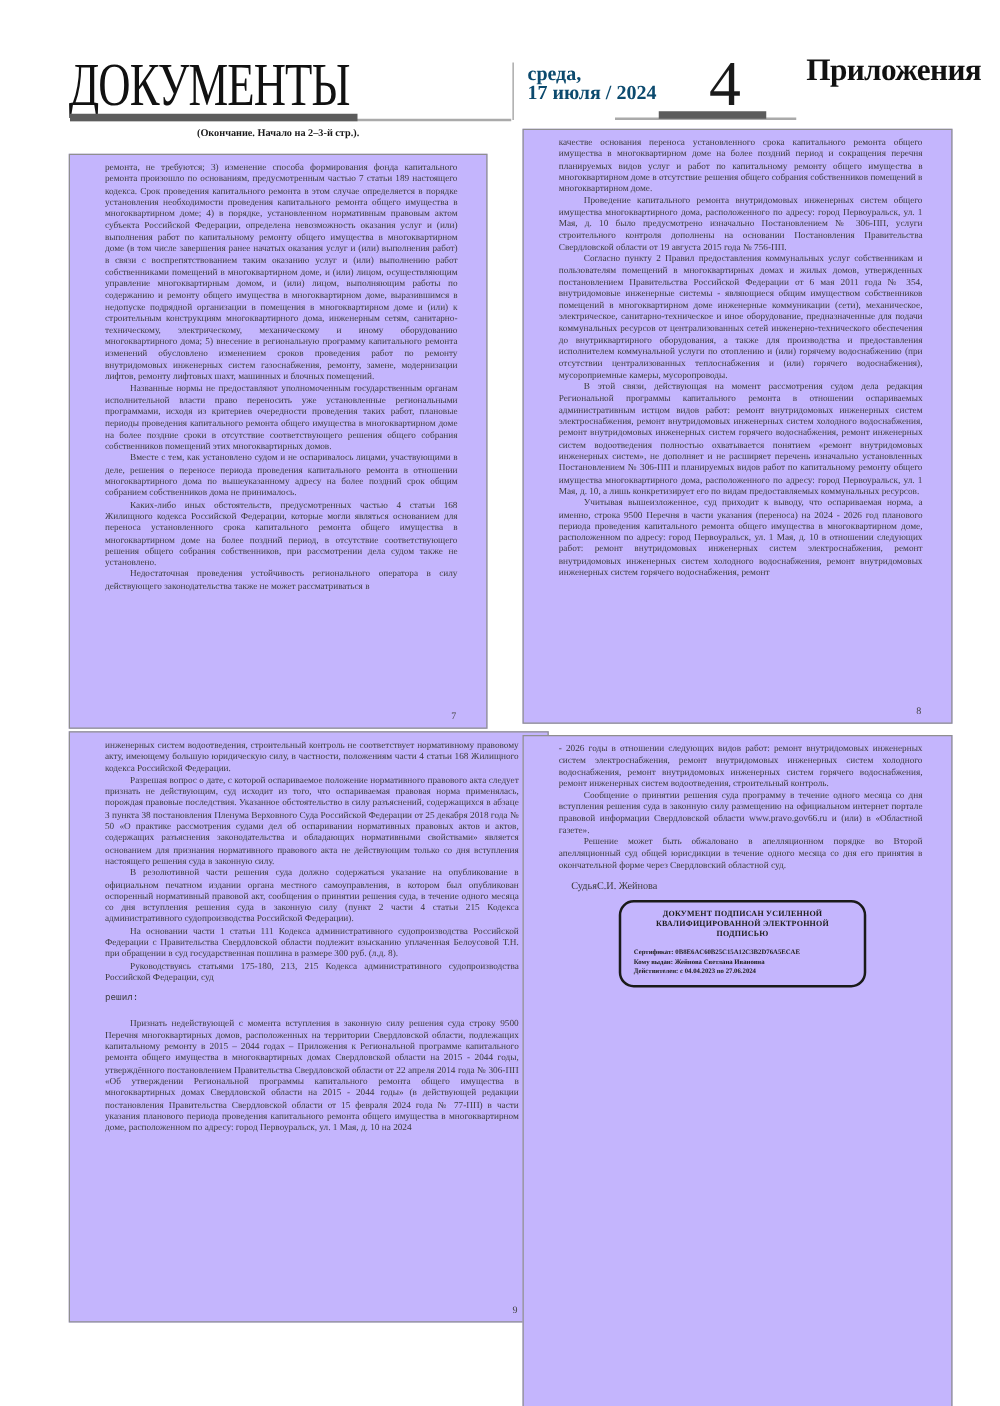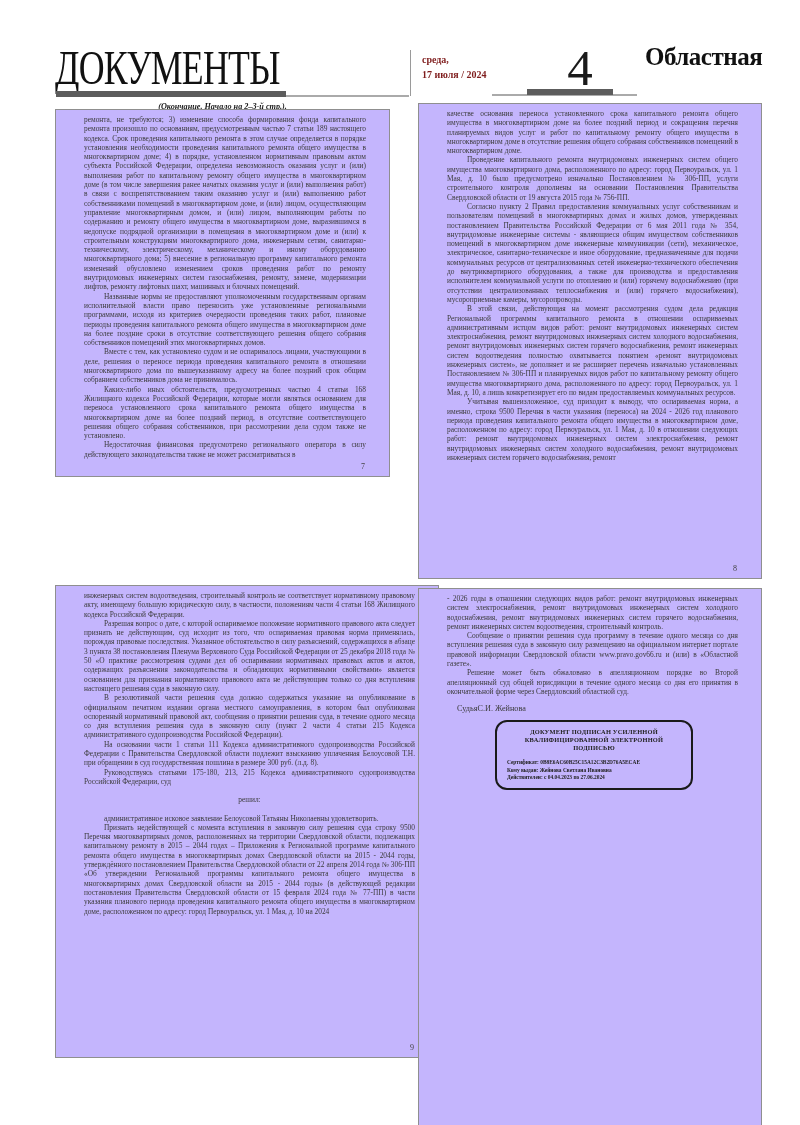--- a/index.html
+++ b/index.html
@@ -11,54 +11,54 @@
     position:absolute;left:55px;top:46px;
     font-family:"Liberation Serif",serif;font-size:49px;font-weight:500;
     color:#111;letter-spacing:-1px;white-space:nowrap;
     transform:scaleX(.73);transform-origin:left top;line-height:44px;
   }
   .rule-thin{position:absolute;height:2px;background:#aaa;}
   .rule-thick{position:absolute;height:6px;background:#5c5c5c;}
   .v-divider{position:absolute;width:1px;background:#9a9a9a;}
   .date-block{
     position:absolute;left:422px;top:52px;width:130px;
-    font-size:10px;font-weight:700;color:#7f1d1d;line-height:15px;
+    font-size:16px;font-weight:700;color:#0c4a6e;line-height:15px;
   }
   .page-big-number{
     position:absolute;left:540px;top:42px;width:80px;text-align:center;
     font-size:51px;font-weight:400;color:#1a1a1a;line-height:52px;
   }
   .logo-block{
     position:absolute;left:645px;top:46px;width:150px;
     font-size:25px;font-weight:700;color:#111;line-height:22px;letter-spacing:-.5px;
   }
   .logo-site{font-size:7.5px;font-weight:700;font-style:italic;letter-spacing:0;margin-left:4px;color:#222;}
 
   .continuation-note{
     position:absolute;left:55px;top:102px;width:335px;text-align:center;
-    font-size:8.2px;font-weight:700;font-style:italic;color:#1a1a1a;
+    font-size:8.2px;font-weight:700;color:#1a1a1a;
   }
 
   
   .page-box{
     position:absolute;background:#c4b5fd;border:1px solid #8f8f8f;
     box-sizing:border-box;
   }
   .page-box .page-paragraphs{
     padding:5px 23px 0 28px;
     font-size:7.4px;line-height:9.3px;color:#3b3b3b;text-align:justify;
   }
   .page-paragraphs p{margin:0;text-indent:20px;}
   .page-paragraphs p.cont{text-indent:0;}
-  .page-paragraphs p.center{text-align:center;text-indent:0;margin:9px 0;}
+  .page-paragraphs p.center{text-indent:0;margin:9px 0;font-family:Liberation Mono, monospace;}
   .page-num{
     position:absolute;right:24px;bottom:5px;
     font-size:8px;color:#444;
   }
-  #box7{left:55px;top:109px;width:335px;height:368px;}
+  #box7{left:55px;top:123px;width:335px;height:460px;}
   #box8{left:418px;top:103px;width:344px;height:476px;}
   #box9{left:55px;top:585px;width:384px;height:473px;}
   #box10{left:418px;top:588px;width:344px;height:592px;}
 
   
   .signature-row{
     display:flex;justify-content:flex-start;
     padding:8px 23px 0 38px;
     font-size:8.2px;color:#3b3b3b;
   }
@@ -88,32 +88,32 @@
   <div class="date-block">
     <div>среда,</div>
     <div>17 июля / 2024</div>
   </div>
 
   <div class="page-big-number">4</div>
   <div class="rule-thin" style="left:492px;top:94px;width:145px;"></div>
   <div class="rule-thick" style="left:527px;top:89px;width:86px;"></div>
 
   <div class="logo-block">
-    <div>Областная</div>
+    <div>Приложения</div>
   </div>
 
   <div class="continuation-note">(Окончание. Начало на 2–3-й стр.).</div>
 
   <section class="page-box" id="box7">
     <div class="page-paragraphs">
         <p class="cont">ремонта, не требуются; 3) изменение способа формирования фонда капитального ремонта произошло по основаниям, предусмотренным частью 7 статьи 189 настоящего кодекса. Срок проведения капитального ремонта в этом случае определяется в порядке установления необходимости проведения капитального ремонта общего имущества в многоквартирном доме; 4) в порядке, установленном нормативным правовым актом субъекта Российской Федерации, определена невозможность оказания услуг и (или) выполнения работ по капитальному ремонту общего имущества в многоквартирном доме (в том числе завершения ранее начатых оказания услуг и (или) выполнения работ) в связи с воспрепятствованием таким оказанию услуг и (или) выполнению работ собственниками помещений в многоквартирном доме, и (или) лицом, осуществляющим управление многоквартирным домом, и (или) лицом, выполняющим работы по содержанию и ремонту общего имущества в многоквартирном доме, выразившимся в недопуске подрядной организации в помещения в многоквартирном доме и (или) к строительным конструкциям многоквартирного дома, инженерным сетям, санитарно-техническому, электрическому, механическому и иному оборудованию многоквартирного дома; 5) внесение в региональную программу капитального ремонта изменений обусловлено изменением сроков проведения работ по ремонту внутридомовых инженерных систем газоснабжения, ремонту, замене, модернизации лифтов, ремонту лифтовых шахт, машинных и блочных помещений.</p>
         <p>Названные нормы не предоставляют уполномоченным государственным органам исполнительной власти право переносить уже установленные региональными программами, исходя из критериев очередности проведения таких работ, плановые периоды проведения капитального ремонта общего имущества в многоквартирном доме на более поздние сроки в отсутствие соответствующего решения общего собрания собственников помещений этих многоквартирных домов.</p>
         <p>Вместе с тем, как установлено судом и не оспаривалось лицами, участвующими в деле, решения о переносе периода проведения капитального ремонта в отношении многоквартирного дома по вышеуказанному адресу на более поздний срок общим собранием собственников дома не принималось.</p>
         <p>Каких-либо иных обстоятельств, предусмотренных частью 4 статьи 168 Жилищного кодекса Российской Федерации, которые могли являться основанием для переноса установленного срока капитального ремонта общего имущества в многоквартирном доме на более поздний период, в отсутствие соответствующего решения общего собрания собственников, при рассмотрении дела судом также не установлено.</p>
-        <p>Недостаточная финансовая предусмотрено регионального оператора в силу действующего законодательства также не может рассматриваться в</p>
+        <p>Недостаточная проведения устойчивость регионального оператора в силу действующего законодательства также не может рассматриваться в</p>
       </div>
     <div class="page-num">7</div>
   </section>
 
   <section class="page-box" id="box8">
     <div class="page-paragraphs">
         <p class="cont">качестве основания переноса установленного срока капитального ремонта общего имущества в многоквартирном доме на более поздний период и сокращения перечня планируемых видов услуг и работ по капитальному ремонту общего имущества в многоквартирном доме в отсутствие решения общего собрания собственников помещений в многоквартирном доме.</p>
         <p>Проведение капитального ремонта внутридомовых инженерных систем общего имущества многоквартирного дома, расположенного по адресу: город Первоуральск, ул. 1 Мая, д. 10 было предусмотрено изначально Постановлением № 306-ПП, услуги строительного контроля дополнены на основании Постановления Правительства Свердловской области от 19 августа 2015 года № 756-ПП.</p>
         <p>Согласно пункту 2 Правил предоставления коммунальных услуг собственникам и пользователям помещений в многоквартирных домах и жилых домов, утвержденных постановлением Правительства Российской Федерации от 6 мая 2011 года № 354, внутридомовые инженерные системы - являющиеся общим имуществом собственников помещений в многоквартирном доме инженерные коммуникации (сети), механическое, электрическое, санитарно-техническое и иное оборудование, предназначенные для подачи коммунальных ресурсов от централизованных сетей инженерно-технического обеспечения до внутриквартирного оборудования, а также для производства и предоставления исполнителем коммунальной услуги по отоплению и (или) горячему водоснабжению (при отсутствии централизованных теплоснабжения и (или) горячего водоснабжения), мусороприемные камеры, мусоропроводы.</p>
         <p>В этой связи, действующая на момент рассмотрения судом дела редакция Региональной программы капитального ремонта в отношении оспариваемых административным истцом видов работ: ремонт внутридомовых инженерных систем электроснабжения, ремонт внутридомовых инженерных систем холодного водоснабжения, ремонт внутридомовых инженерных систем горячего водоснабжения, ремонт инженерных систем водоотведения полностью охватывается понятием «ремонт внутридомовых инженерных систем», не дополняет и не расширяет перечень изначально установленных Постановлением № 306-ПП и планируемых видов работ по капитальному ремонту общего имущества многоквартирного дома, расположенного по адресу: город Первоуральск, ул. 1 Мая, д. 10, а лишь конкретизирует его по видам предоставляемых коммунальных ресурсов.</p>
@@ -123,21 +123,20 @@
   </section>
 
   <section class="page-box" id="box9">
     <div class="page-paragraphs">
         <p class="cont">инженерных систем водоотведения, строительный контроль не соответствует нормативному правовому акту, имеющему большую юридическую силу, в частности, положениям части 4 статьи 168 Жилищного кодекса Российской Федерации.</p>
         <p>Разрешая вопрос о дате, с которой оспариваемое положение нормативного правового акта следует признать не действующим, суд исходит из того, что оспариваемая правовая норма применялась, порождая правовые последствия. Указанное обстоятельство в силу разъяснений, содержащихся в абзаце 3 пункта 38 постановления Пленума Верховного Суда Российской Федерации от 25 декабря 2018 года № 50 «О практике рассмотрения судами дел об оспаривании нормативных правовых актов и актов, содержащих разъяснения законодательства и обладающих нормативными свойствами» является основанием для признания нормативного правового акта не действующим только со дня вступления настоящего решения суда в законную силу.</p>
         <p>В резолютивной части решения суда должно содержаться указание на опубликование в официальном печатном издании органа местного самоуправления, в котором был опубликован оспоренный нормативный правовой акт, сообщения о принятии решения суда, в течение одного месяца со дня вступления решения суда в законную силу (пункт 2 части 4 статьи 215 Кодекса административного судопроизводства Российской Федерации).</p>
         <p>На основании части 1 статьи 111 Кодекса административного судопроизводства Российской Федерации с Правительства Свердловской области подлежит взысканию уплаченная Белоусовой Т.Н. при обращении в суд государственная пошлина в размере 300 руб. (л.д. 8).</p>
         <p>Руководствуясь статьями 175-180, 213, 215 Кодекса административного судопроизводства Российской Федерации, суд</p>
         <p class="center">решил:</p>
-        <p>административное исковое заявление Белоусовой Татьяны Николаевны удовлетворить.</p>
         <p>Признать недействующей с момента вступления в законную силу решения суда строку 9500 Перечня многоквартирных домов, расположенных на территории Свердловской области, подлежащих капитальному ремонту в 2015 – 2044 годах – Приложения к Региональной программе капитального ремонта общего имущества в многоквартирных домах Свердловской области на 2015 - 2044 годы, утверждённого постановлением Правительства Свердловской области от 22 апреля 2014 года № 306-ПП «Об утверждении Региональной программы капитального ремонта общего имущества в многоквартирных домах Свердловской области на 2015 - 2044 годы» (в действующей редакции постановления Правительства Свердловской области от 15 февраля 2024 года № 77-ПП) в части указания планового периода проведения капитального ремонта общего имущества в многоквартирном доме, расположенном по адресу: город Первоуральск, ул. 1 Мая, д. 10 на 2024</p>
       </div>
     <div class="page-num">9</div>
   </section>
 
   <section class="page-box" id="box10">
     <div class="page-paragraphs">
         <p class="cont">- 2026 годы в отношении следующих видов работ: ремонт внутридомовых инженерных систем электроснабжения, ремонт внутридомовых инженерных систем холодного водоснабжения, ремонт внутридомовых инженерных систем горячего водоснабжения, ремонт инженерных систем водоотведения, строительный контроль.</p>
         <p>Сообщение о принятии решения суда программу в течение одного месяца со дня вступления решения суда в законную силу размещению на официальном интернет портале правовой информации Свердловской области www.pravo.gov66.ru и (или) в «Областной газете».</p>
         <p>Решение может быть обжаловано в апелляционном порядке во Второй апелляционный суд общей юрисдикции в течение одного месяца со дня его принятия в окончательной форме через Свердловский областной суд.</p>

